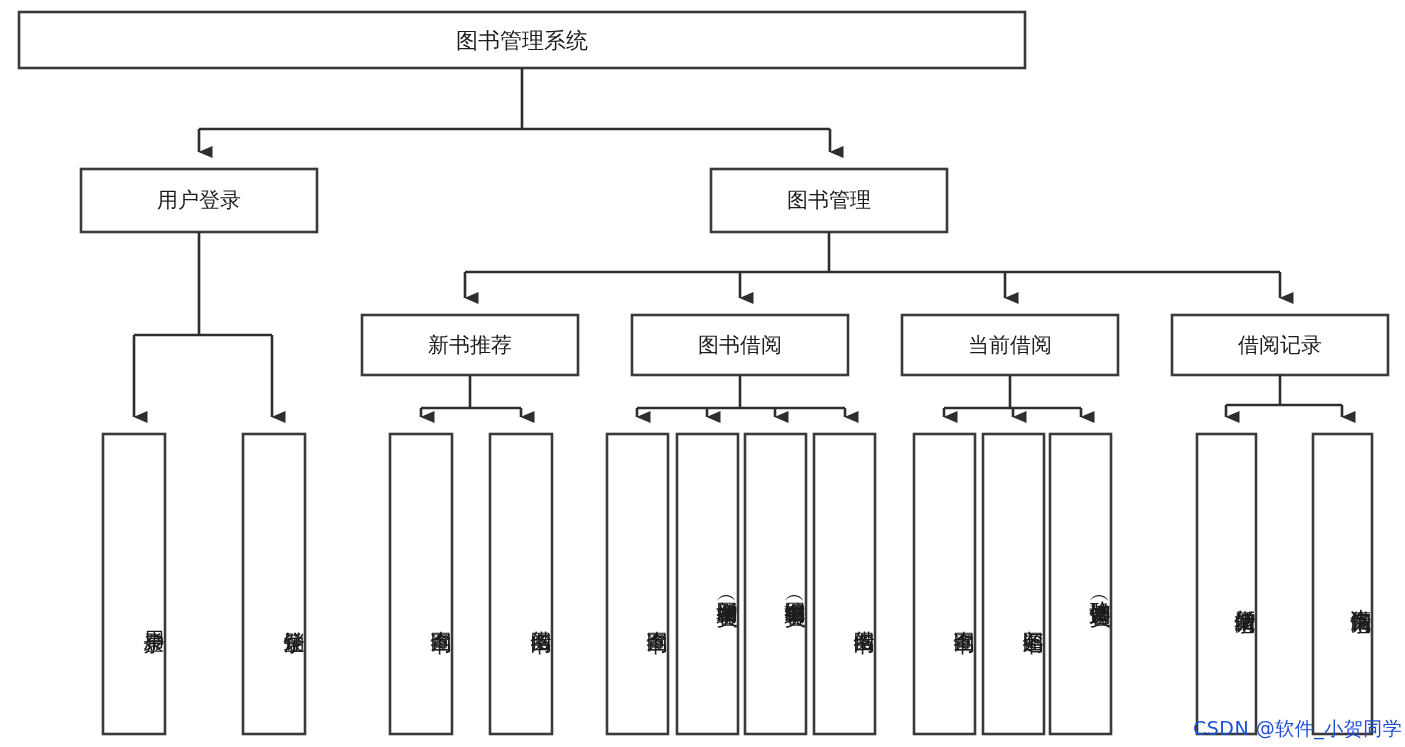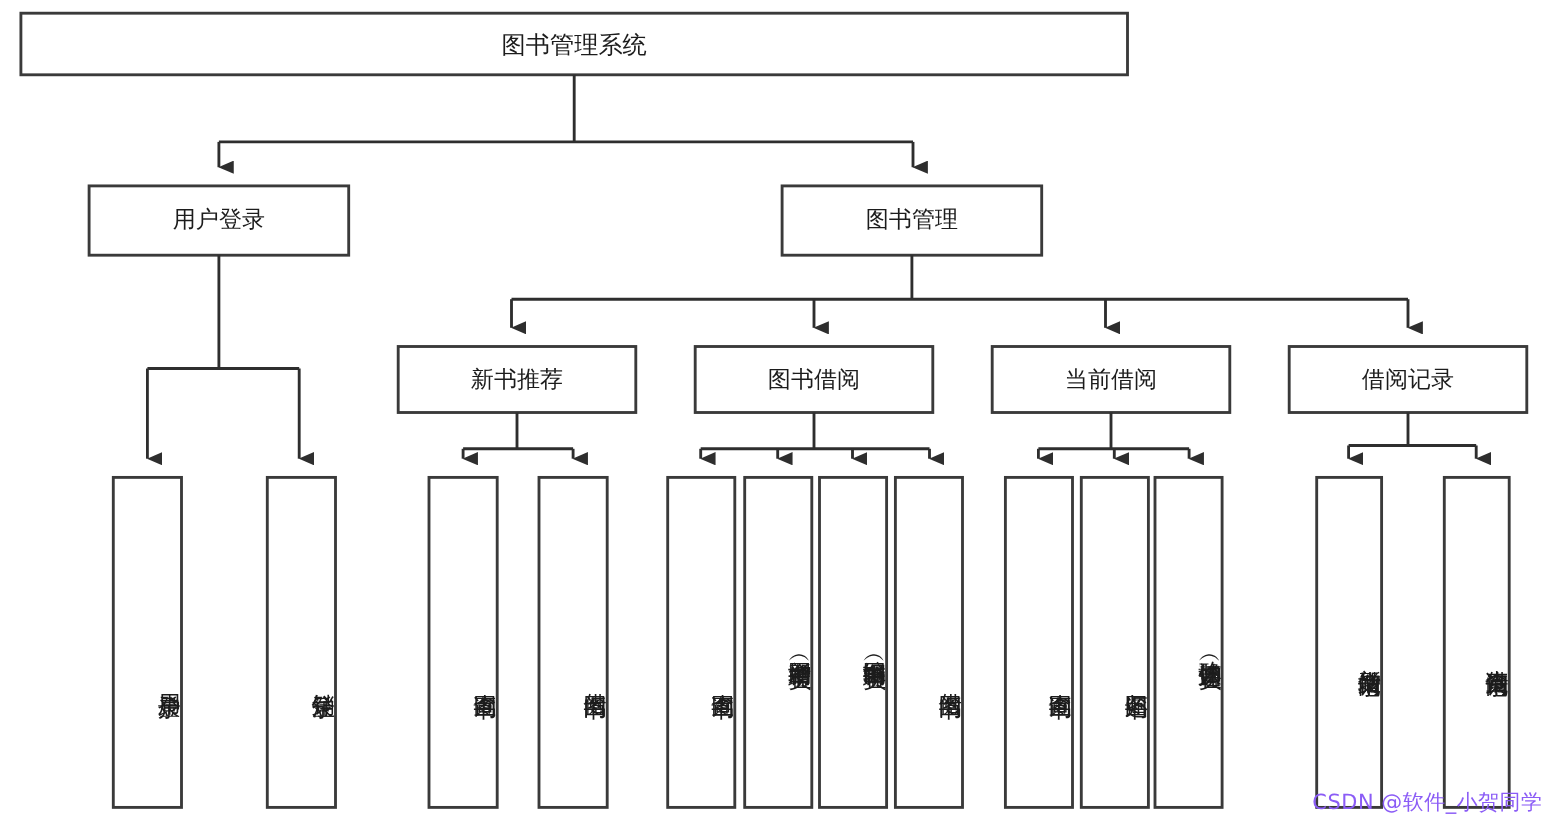--- a/index.html
+++ b/index.html
@@ -70,21 +70,21 @@
     align-items: flex-start;
     justify-content: center;
     pointer-events: none;
   }
   .watermark {
     position: absolute;
     left: 1193px;
     top: 716px;
     font-family: "DejaVu Sans", "Liberation Sans", sans-serif;
     font-size: 19px;
-    color: #8b5cf6;
+    color: #1d4ed8;
     white-space: nowrap;
     letter-spacing: 0.5px;
   }
 </style>
 </head>
 <body>
 
 <div id="diagram-root">
 
   <svg class="diagram-canvas" viewBox="0 0 1405 747">

